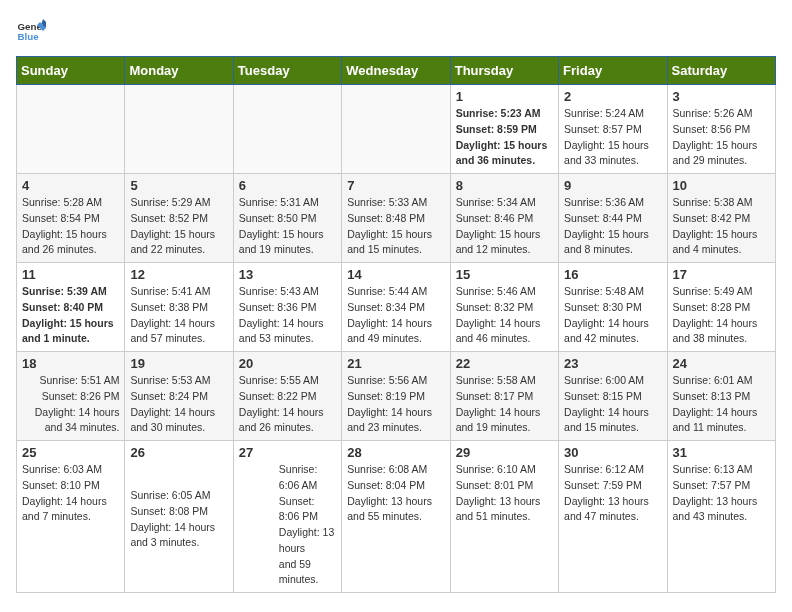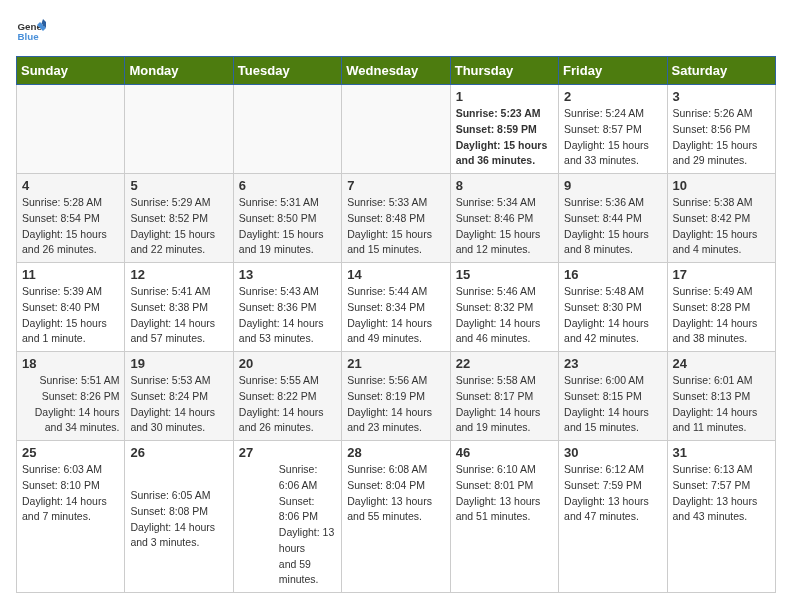--- a/index.html
+++ b/index.html
@@ -186,21 +186,21 @@
           <span class="day-num">10</span>
           <div class="cell-content" style="white-space: pre-line;">Sunrise: 5:38 AM
 Sunset: 8:42 PM
 Daylight: 15 hours
 and 4 minutes.</div>
         </td>
       </tr>
       <tr>
         <td>
           <span class="day-num">11</span>
-          <div class="cell-content" style="white-space: pre-line;">Sunrise: 5:39 AM
+          <div class="cell-content" style="white-space: pre-line; font-weight: bold;">Sunrise: 5:39 AM
 Sunset: 8:40 PM
 Daylight: 15 hours
 and 1 minute.</div>
         </td>
         <td>
           <span class="day-num">12</span>
           <div class="cell-content" style="white-space: pre-line;">Sunrise: 5:41 AM
 Sunset: 8:38 PM
 Daylight: 14 hours
 and 57 minutes.</div>
@@ -315,21 +315,21 @@
 and 59 minutes.</div>
         </td>
         <td>
           <span class="day-num">28</span>
           <div class="cell-content" style="white-space: pre-line;">Sunrise: 6:08 AM
 Sunset: 8:04 PM
 Daylight: 13 hours
 and 55 minutes.</div>
         </td>
         <td>
-          <span class="day-num">46</span>
+          <span class="day-num">29</span>
           <div class="cell-content" style="white-space: pre-line;">Sunrise: 6:10 AM
 Sunset: 8:01 PM
 Daylight: 13 hours
 and 51 minutes.</div>
         </td>
         <td>
           <span class="day-num">30</span>
           <div class="cell-content" style="white-space: pre-line;">Sunrise: 6:12 AM
 Sunset: 7:59 PM
 Daylight: 13 hours

